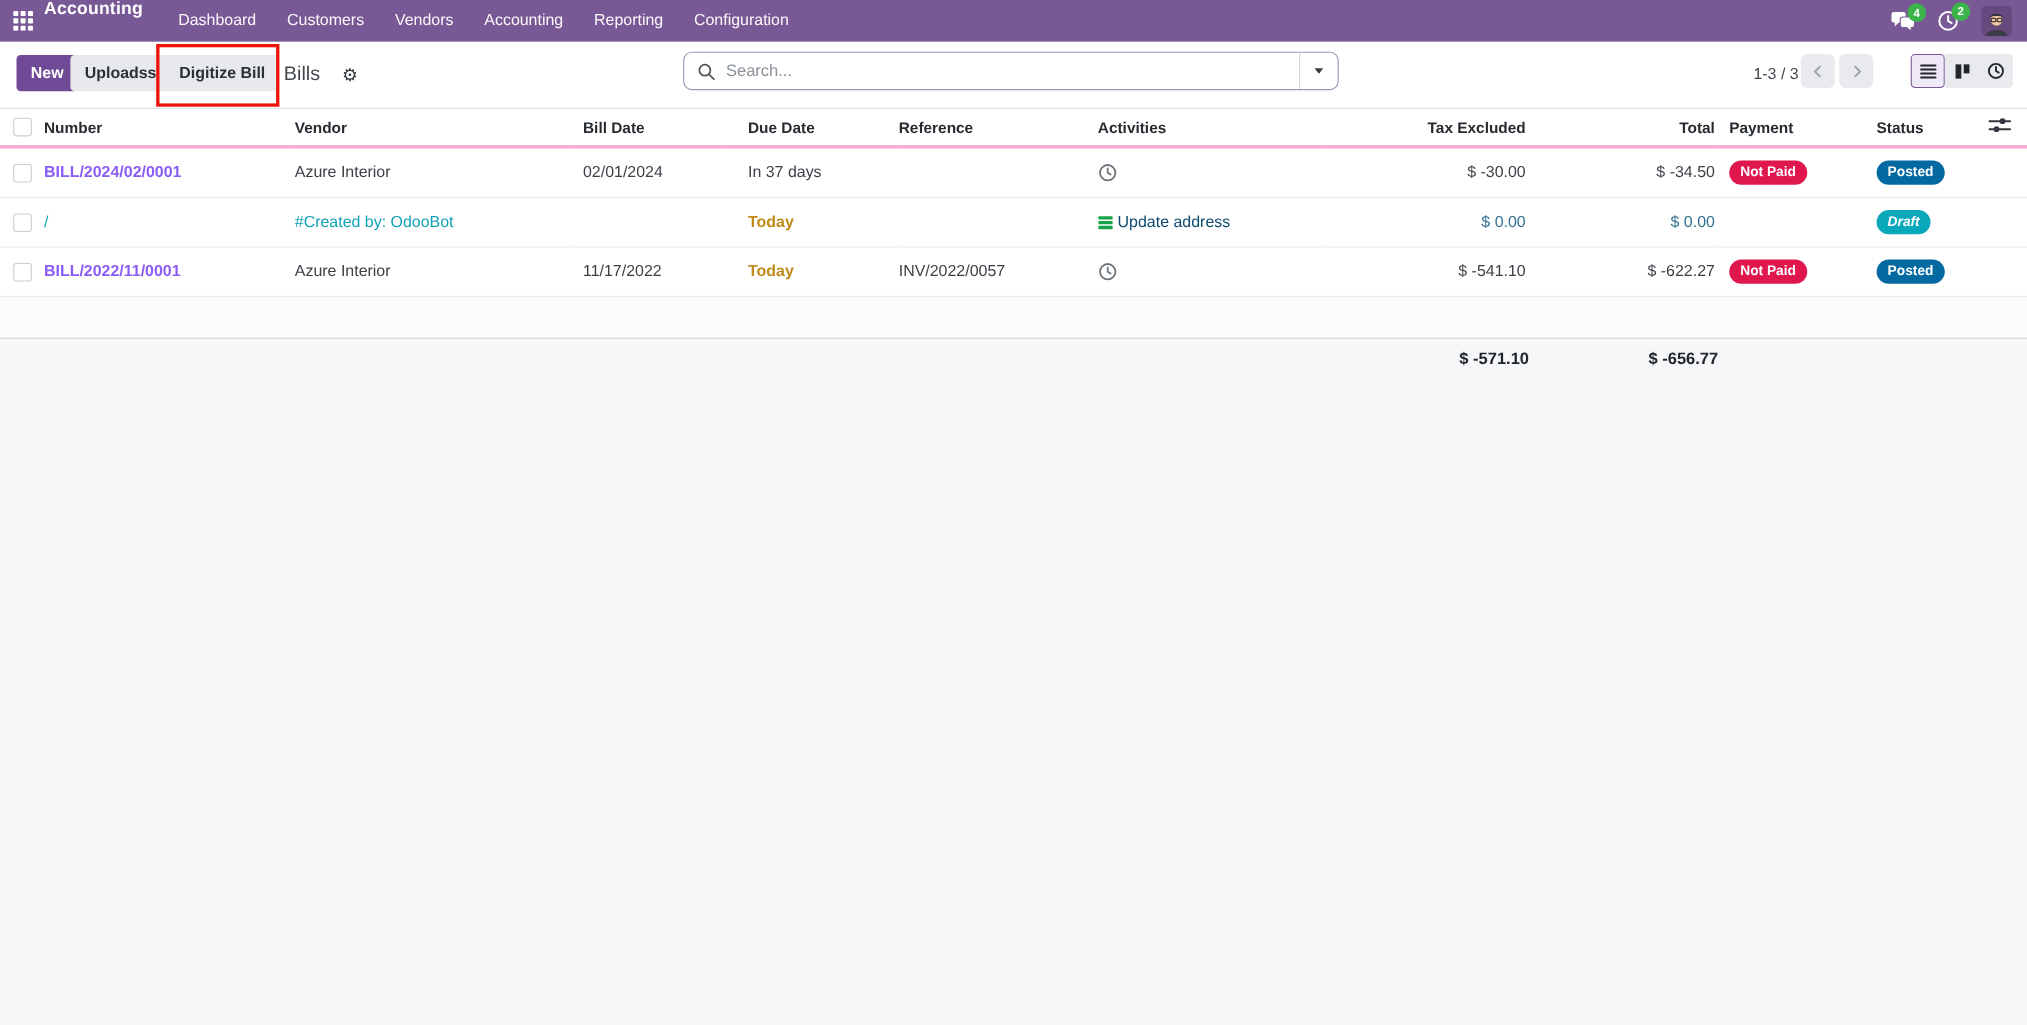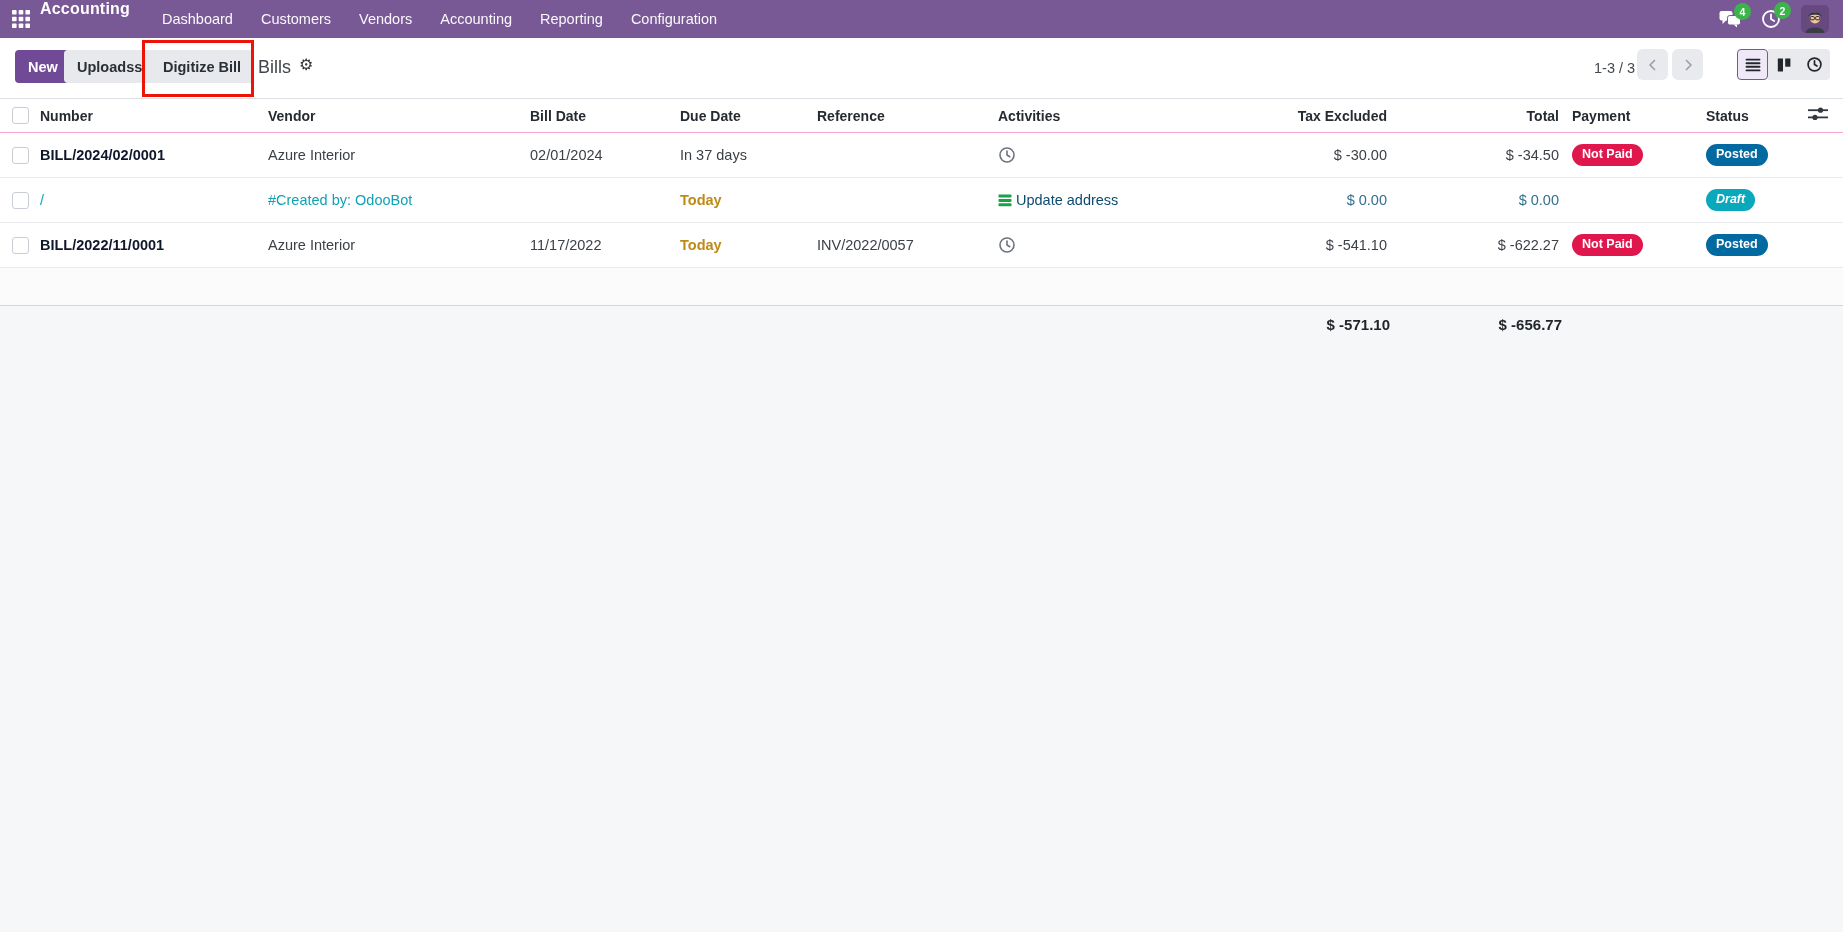--- a/index.html
+++ b/index.html
@@ -27,21 +27,21 @@
   .btn{position:absolute;top:12px;height:33px;border:none;border-radius:4px;font-family:inherit;
        font-size:14.5px;font-weight:700;cursor:pointer;display:flex;align-items:center;
        padding:0 13px;box-sizing:border-box;}
   .btn-primary{left:15px;background:#714a97;color:#fff;}
   .btn-secondary{background:#e7e9ec;color:#2b3036;}
   .btn-upload{left:64px;}
   .btn-digitize{left:150px;}
   .annotation-rect{position:absolute;left:142px;top:2px;width:112px;height:57px;
                    border:3px solid #ec1309;box-sizing:border-box;pointer-events:none;z-index:20;}
   .page-title{position:absolute;left:258px;top:19px;font-size:18px;color:#41464c;display:flex;
-              align-items:flex-start;gap:8px;}
+              align-items:flex-end;gap:20px;}
   .gear{font-size:16px;color:#33383e;cursor:pointer;line-height:1;}
   .searchbar{position:absolute;left:621px;top:9px;width:596px;height:35px;border:1px solid #a295b5;
              border-radius:8px;display:flex;align-items:center;box-sizing:border-box;background:#fff;}
   .searchbar .mag{margin:0 8px 0 12px;display:flex;}
   .searchbar input{flex:1;border:none;outline:none;font-family:inherit;font-size:15px;color:#3c4147;
                    background:transparent;}
   .searchbar input::placeholder{color:#8a9099;}
   .search-caret-btn{width:34px;height:100%;display:flex;align-items:center;justify-content:center;
                     cursor:pointer;border-left:1px solid #d9d2e3;}
   .caret-down{width:0;height:0;border-left:4.5px solid transparent;border-right:4.5px solid transparent;
@@ -54,37 +54,37 @@
   .view-switcher{position:absolute;left:1737px;top:11px;display:flex;}
   .vs-btn{width:31px;height:31px;display:flex;align-items:center;justify-content:center;cursor:pointer;
           background:#e8eaed;border:1px solid transparent;box-sizing:border-box;}
   .vs-btn.first{border-radius:4px 0 0 4px;}
   .vs-btn.last{border-radius:0 4px 4px 0;}
   .vs-btn.active{background:#efe9f7;border:1px solid #795896;border-radius:4px;}
 
   
   table.list{width:1843px;border-collapse:collapse;table-layout:fixed;background:#fff;}
   table.list th{height:33px;font-size:14px;font-weight:700;color:#262b31;text-align:left;
-                border-bottom:1px solid #f9a8d4;padding:0;white-space:nowrap;cursor:pointer;}
+                border-bottom:3px solid #f9a8d4;padding:0;white-space:nowrap;cursor:pointer;}
   table.list td{height:44px;font-size:14.5px;color:#3c4147;padding:0;white-space:nowrap;
                 overflow:hidden;}
   tbody tr.data-row{border-bottom:1px solid #e9ebef;background:#fff;cursor:pointer;}
   tr.empty-row td{height:37px;background:#fbfbfb;cursor:default;}
   .c-check{text-align:left;}
   .c-check .cb{margin-left:12px;}
   .c-bdate{padding-left:8px !important;}
   .c-ddate{padding-left:22px !important;}
   .c-act{padding-left:8px !important;}
   .c-tax,.c-total{text-align:right !important;padding-right:3px !important;}
   .c-pay{padding-left:10px !important;}
   .c-status{padding-left:46px !important;}
   .c-adjust{text-align:right !important;padding-right:14px !important;}
   .cb{width:15px;height:15px;border:1px solid #c9ced4;border-radius:3px;background:#fff;
       display:inline-block;vertical-align:middle;cursor:pointer;}
-  .num-text{font-weight:700;color:#0f172a;}
+  .num-text{font-weight:700;color:#8b5cf6;}
   .t-info{color:#10a2b6;}
   .t-warning{color:#bf8a18;font-weight:700;}
   .t-draft-amt{color:#31708f;}
   .badge{display:inline-block;padding:3px 10px 4px;border-radius:999px;font-size:12.5px;
          font-weight:700;color:#fff;line-height:1.25;}
   .badge-danger{background:#e0174d;}
   .badge-success{background:#0369a1;}
   .badge-info{background:#0aa8bb;font-style:italic;}
   .act-cell{display:flex;align-items:center;gap:4px;}
   .act-link{color:#0c4a6e;cursor:pointer;}
@@ -162,20 +162,32 @@
   <div class="control-panel">
     <button class="btn btn-primary">New</button>
     <button class="btn btn-secondary btn-upload">Uploadss</button>
     <button class="btn btn-secondary btn-digitize">Digitize Bill</button>
     <div class="annotation-rect"></div>
     <div class="page-title">
       <span>Bills</span>
       <span class="gear">⚙</span>
     </div>
 
+    <div class="searchbar">
+      <span class="mag">
+        <svg width="16" height="16" viewBox="0 0 16 16">
+          <circle cx="6.8" cy="6.8" r="5" fill="none" stroke="#51565c" stroke-width="1.6"></circle>
+          <line x1="10.6" y1="10.6" x2="15" y2="15" stroke="#51565c" stroke-width="1.6" stroke-linecap="round"></line>
+        </svg>
+      </span>
+      <input type="text" placeholder="Search..." style="">
+      <span class="search-caret-btn">
+        <span class="caret-down"></span>
+      </span>
+    </div>
 
     <span class="pager-text">1-3 / 3</span>
     <button class="pager-btn pager-prev">
       <svg width="16" height="16" viewBox="0 0 16 16">
         <polyline points="9.5,3.5 5,8 9.5,12.5" fill="none" stroke="#9ba1a9" stroke-width="1.7" stroke-linecap="round" stroke-linejoin="round"></polyline>
       </svg>
     </button>
     <button class="pager-btn pager-next">
       <svg width="16" height="16" viewBox="0 0 16 16">
         <polyline points="6.5,3.5 11,8 6.5,12.5" fill="none" stroke="#9ba1a9" stroke-width="1.7" stroke-linecap="round" stroke-linejoin="round"></polyline>

